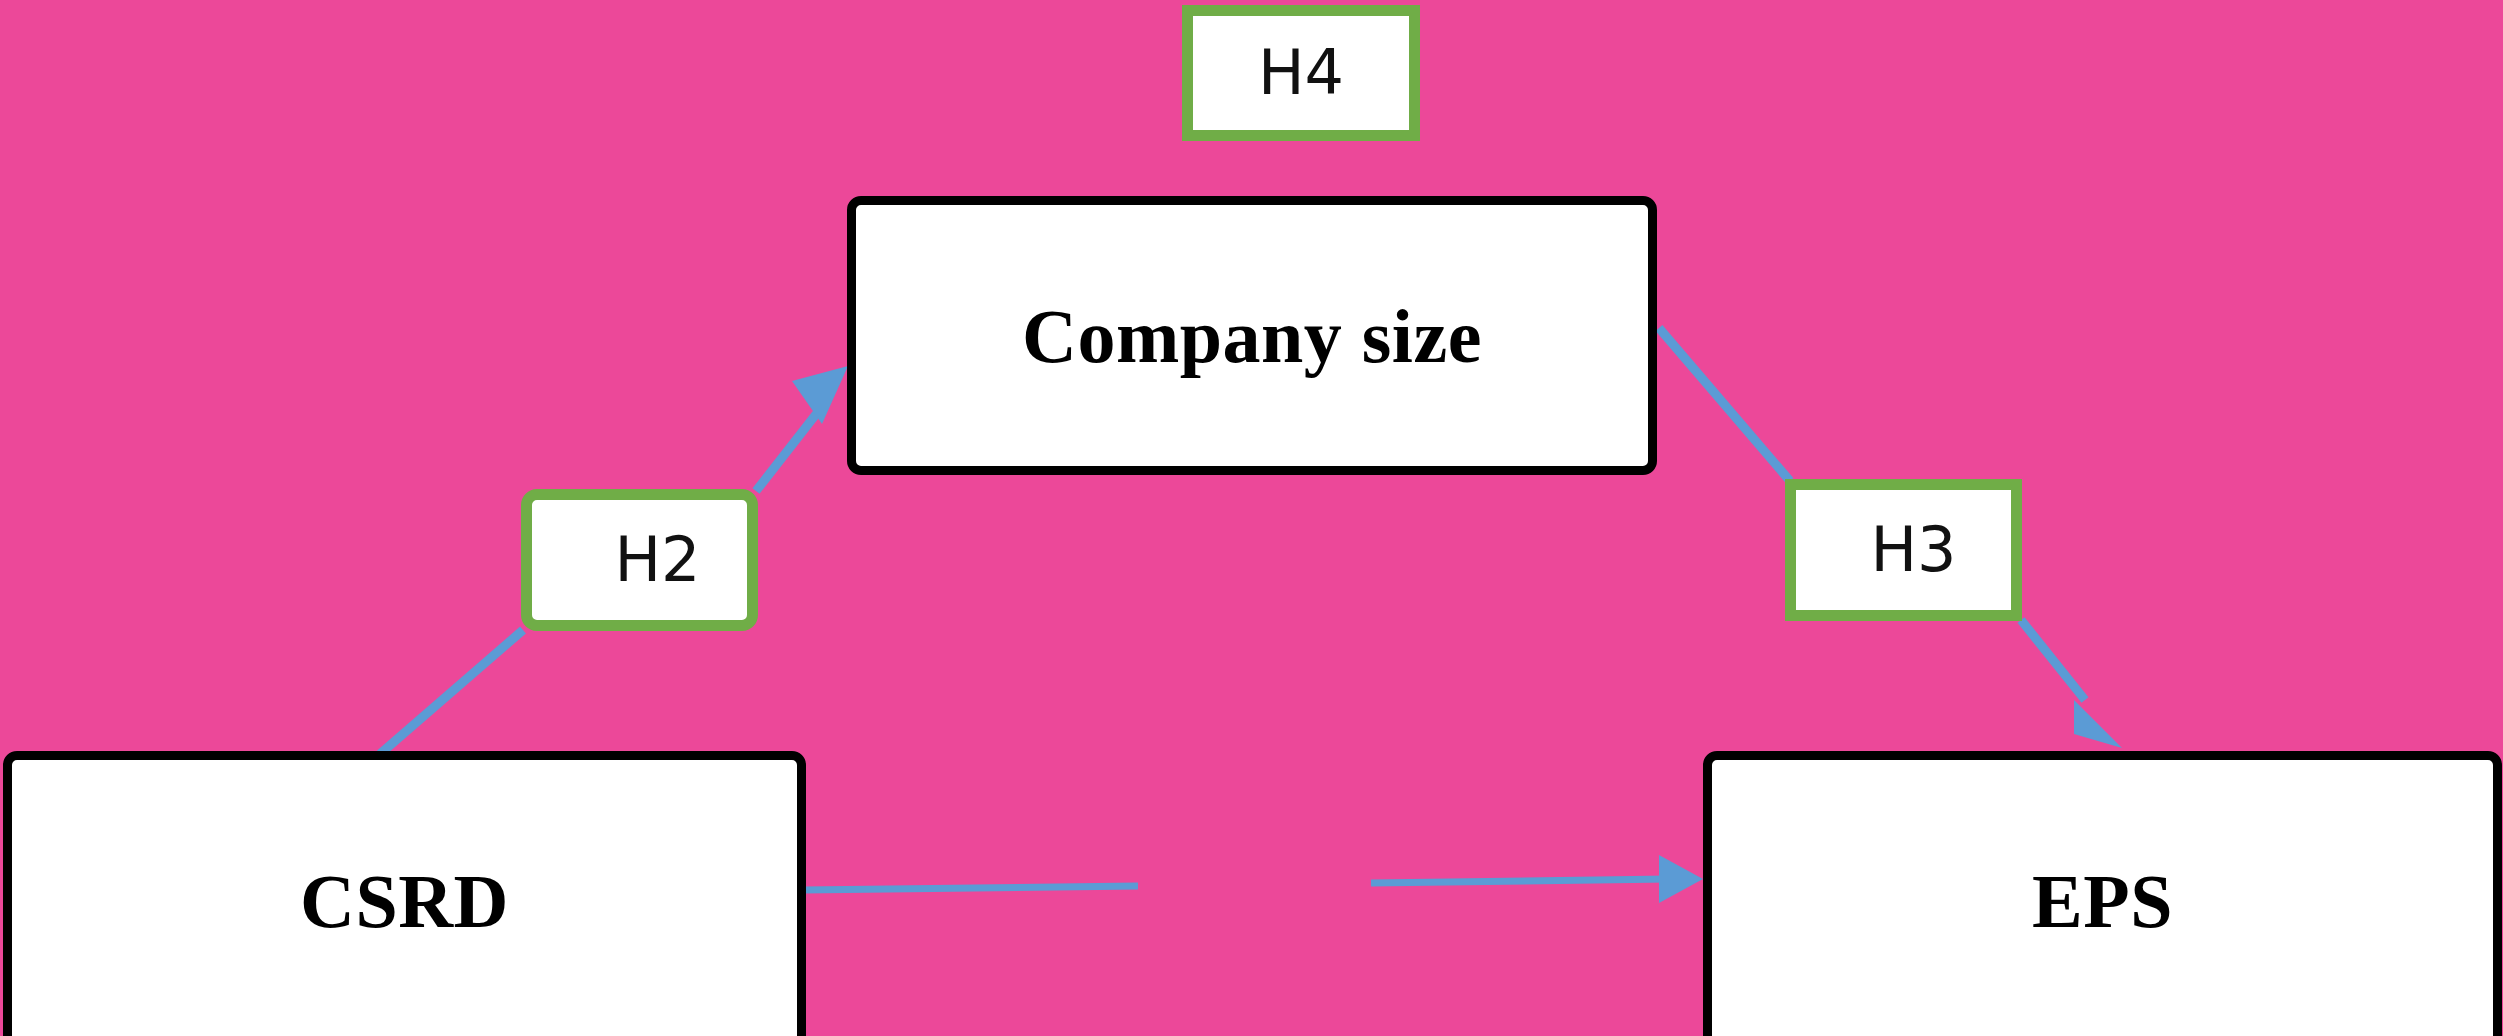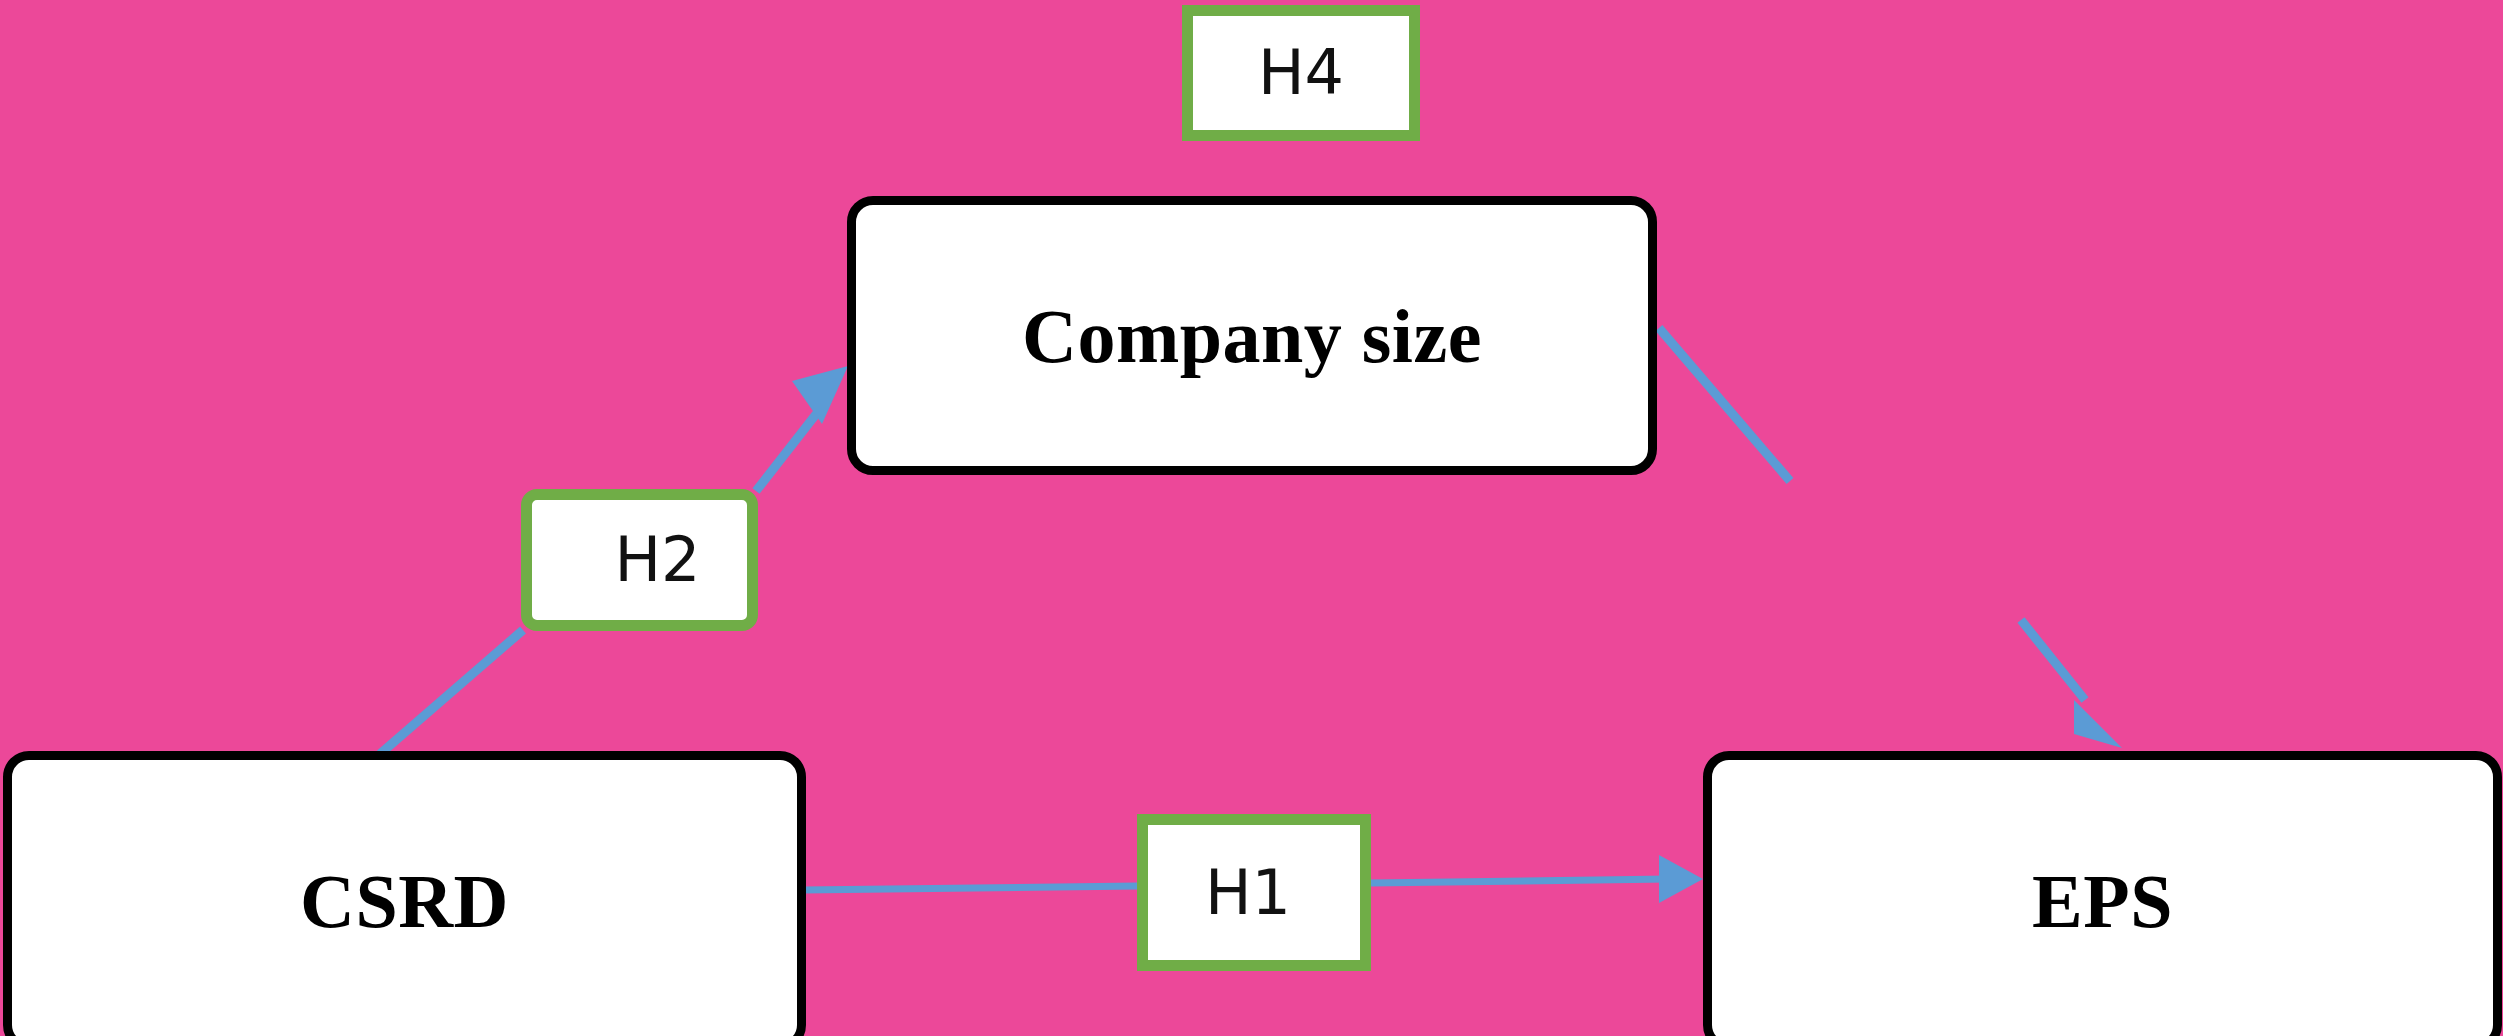--- a/index.html
+++ b/index.html
@@ -22,21 +22,21 @@
     top: 0;
     width: 2503px;
     height: 1036px;
     pointer-events: none;
   }
   .node {
     position: absolute;
     box-sizing: border-box;
     background: #ffffff;
     border: 9px solid #000000;
-    border-radius: 26px;
+    border-radius: 14px;
     display: flex;
     align-items: center;
     justify-content: center;
     z-index: 3;
   }
   .node-label {
     font-family: "Liberation Serif", "DejaVu Serif", serif;
     font-weight: bold;
     font-size: 76px;
     color: #000000;
@@ -100,24 +100,24 @@
   </svg>
 
   <div class="hyp" id="hyp-h4">
     <span class="hyp-label">H4</span>
   </div>
 
   <div class="hyp" id="hyp-h2">
     <span class="hyp-label">H2</span>
   </div>
 
+  <div class="hyp" id="hyp-h3">
+    <span class="hyp-label">H3</span>
+  </div>
 
-  <div class="hyp" id="hyp-h1">
-    <span class="hyp-label">H1</span>
-  </div>
 
   <div class="node" id="node-company-size">
     <span class="node-label">Company size</span>
   </div>
 
   <div class="node" id="node-csrd">
     <span class="node-label">CSRD</span>
   </div>
 
   <div class="node" id="node-eps">

